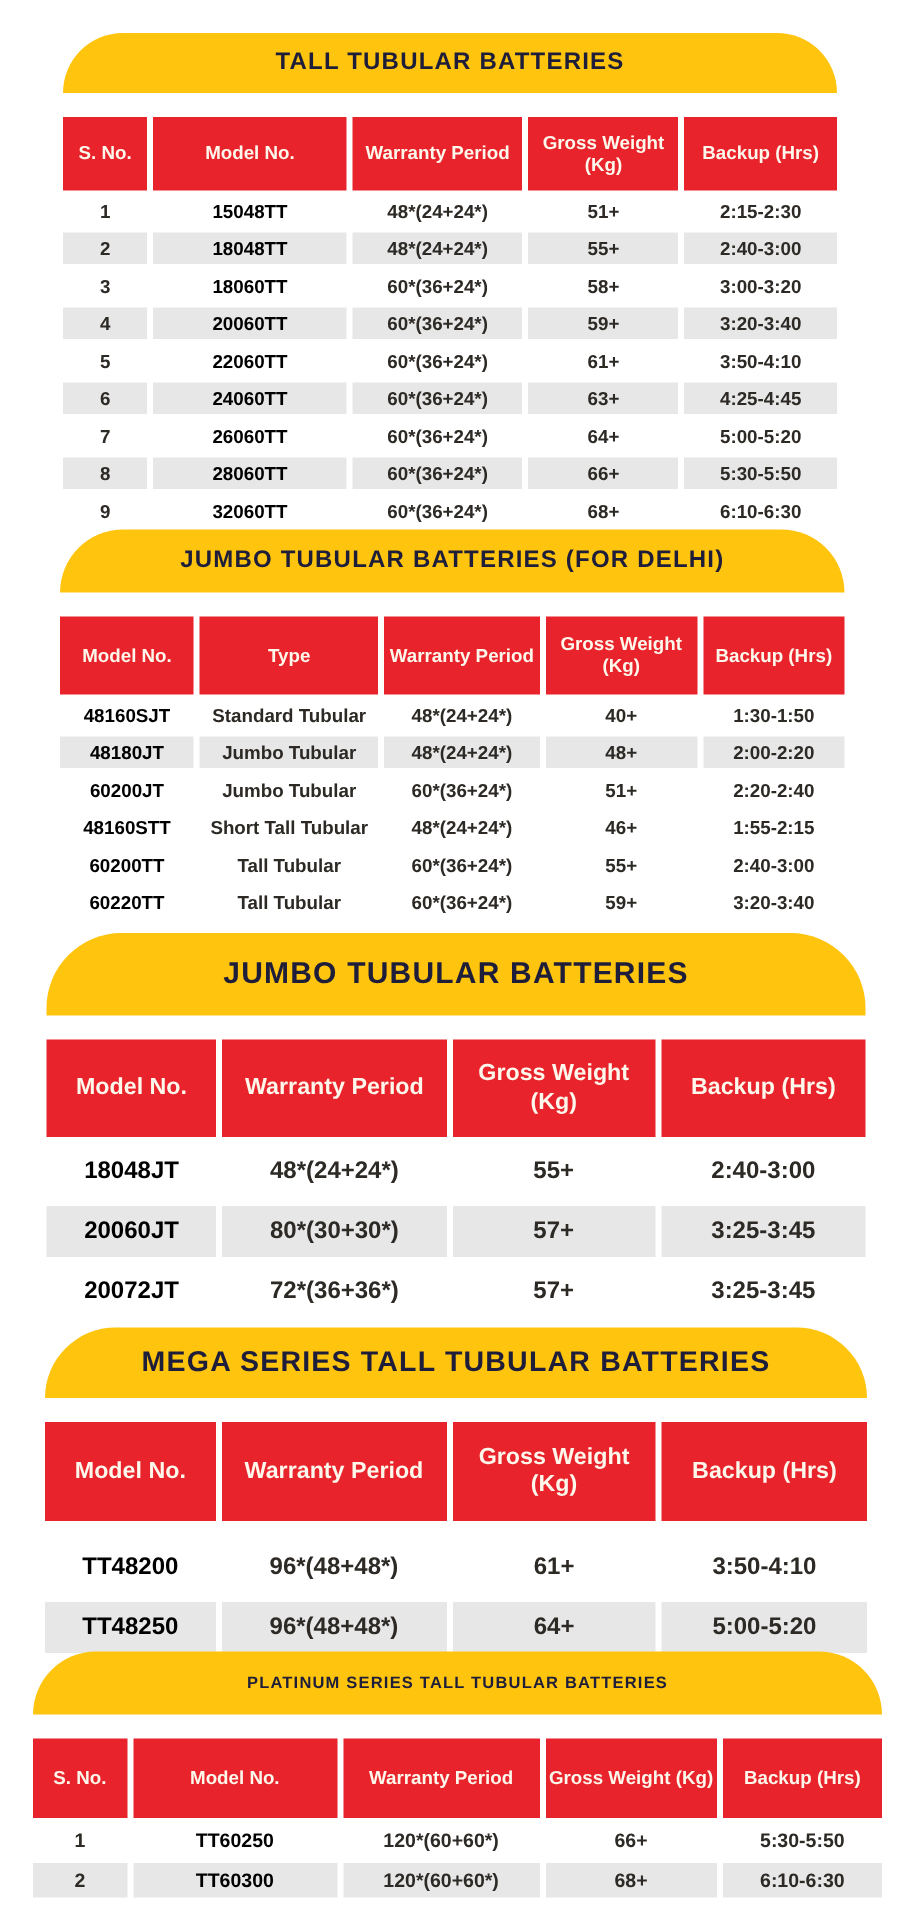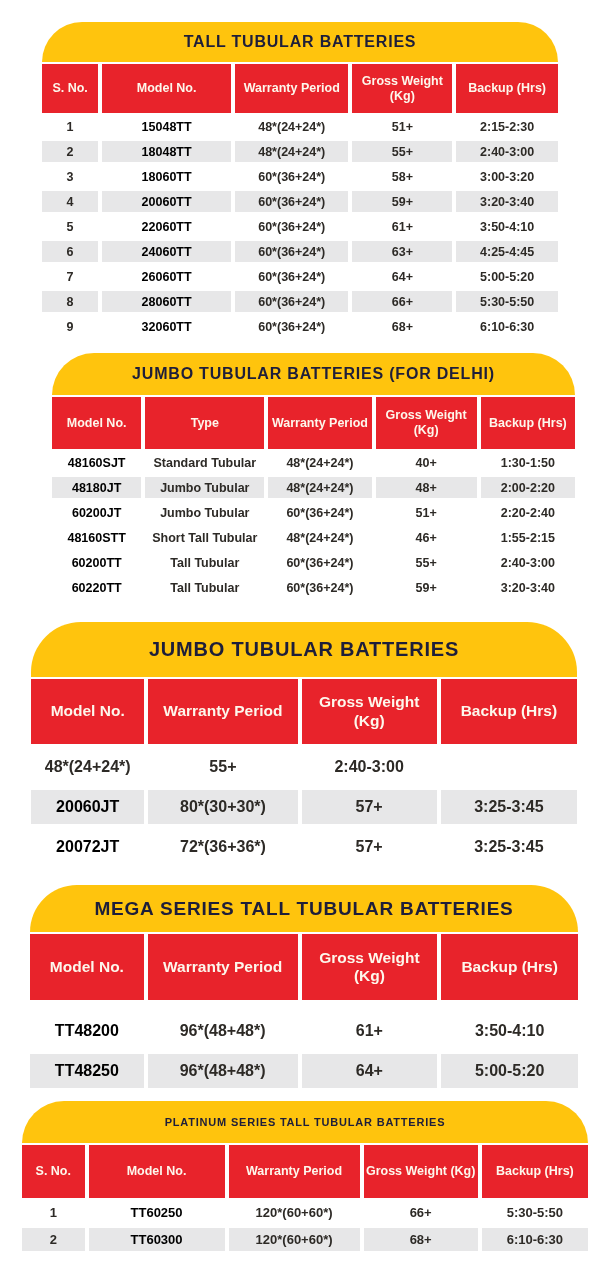--- a/index.html
+++ b/index.html
@@ -12,21 +12,21 @@
   .band{
     background:var(--yellow,#FFC40D);
     border-radius:42px 42px 0 0;
     display:flex;align-items:center;justify-content:center;
   }
   .band-title{
     font-weight:700;color:var(--titleink,#1E1E3A);letter-spacing:0.8px;
     white-space:nowrap;
   }
   .grid{display:grid;column-gap:4px;}
-  .thead{margin-top:2px;}
+  .thead{margin-top:16px;}
   .th{
     background:var(--red,#E8232B);color:#FDF7EC;font-weight:700;
     display:flex;align-items:center;justify-content:center;
     text-align:center;line-height:1.18;padding:0 2px;box-sizing:border-box;
   }
   .tbody{display:flex;flex-direction:column;gap:4px;margin-top:3px;}
   .td{
     display:flex;align-items:center;justify-content:center;
     color:#2D2A26;font-weight:600;text-align:center;
   }
@@ -34,21 +34,21 @@
   .td.model{font-weight:700;color:#000000;}
 
   
   .t1{top:22px;left:42px;width:516px;}
   .t1 .grid{grid-template-columns:58fr 133fr 117fr 103fr 105fr;}
   .t1 .band{height:40px;} .t1 .band-title{font-size:16px;}
   .t1 .th{height:49px;font-size:12.5px;}
   .t1 .td{height:21px;font-size:12.5px;}
 
   
-  .t2{top:353px;left:52px;width:523px;}
+  .t2{top:353px;left:40px;width:523px;}
   .t2 .grid{grid-template-columns:90fr 120fr 104fr 102fr 95fr;}
   .t2 .band{height:42px;} .t2 .band-title{font-size:16px;}
   .t2 .th{height:52px;font-size:12.5px;}
   .t2 .td{height:21px;font-size:12.5px;}
 
   
   .t3{top:622px;left:31px;width:546px;}
   .t3 .grid{grid-template-columns:114fr 150fr 136fr 137fr;}
   .t3 .band{height:55px;border-radius:50px 50px 0 0;} .t3 .band-title{font-size:20px;}
   .t3 .th{height:65px;font-size:15.5px;}
@@ -215,20 +215,21 @@
       <div class="band-title">JUMBO TUBULAR BATTERIES</div>
     </div>
     <div class="thead grid">
         <div class="th">Model No.</div>
         <div class="th">Warranty Period</div>
         <div class="th">Gross Weight (Kg)</div>
         <div class="th">Backup (Hrs)</div>
       </div>
     <div class="tbody">
         <div class="row grid">
+          <div class="td model">18048JT</div>
           <div class="td">48*(24+24*)</div>
           <div class="td">55+</div>
           <div class="td">2:40-3:00</div>
         </div>
         <div class="row grid alt">
           <div class="td model">20060JT</div>
           <div class="td">80*(30+30*)</div>
           <div class="td">57+</div>
           <div class="td">3:25-3:45</div>
         </div>

